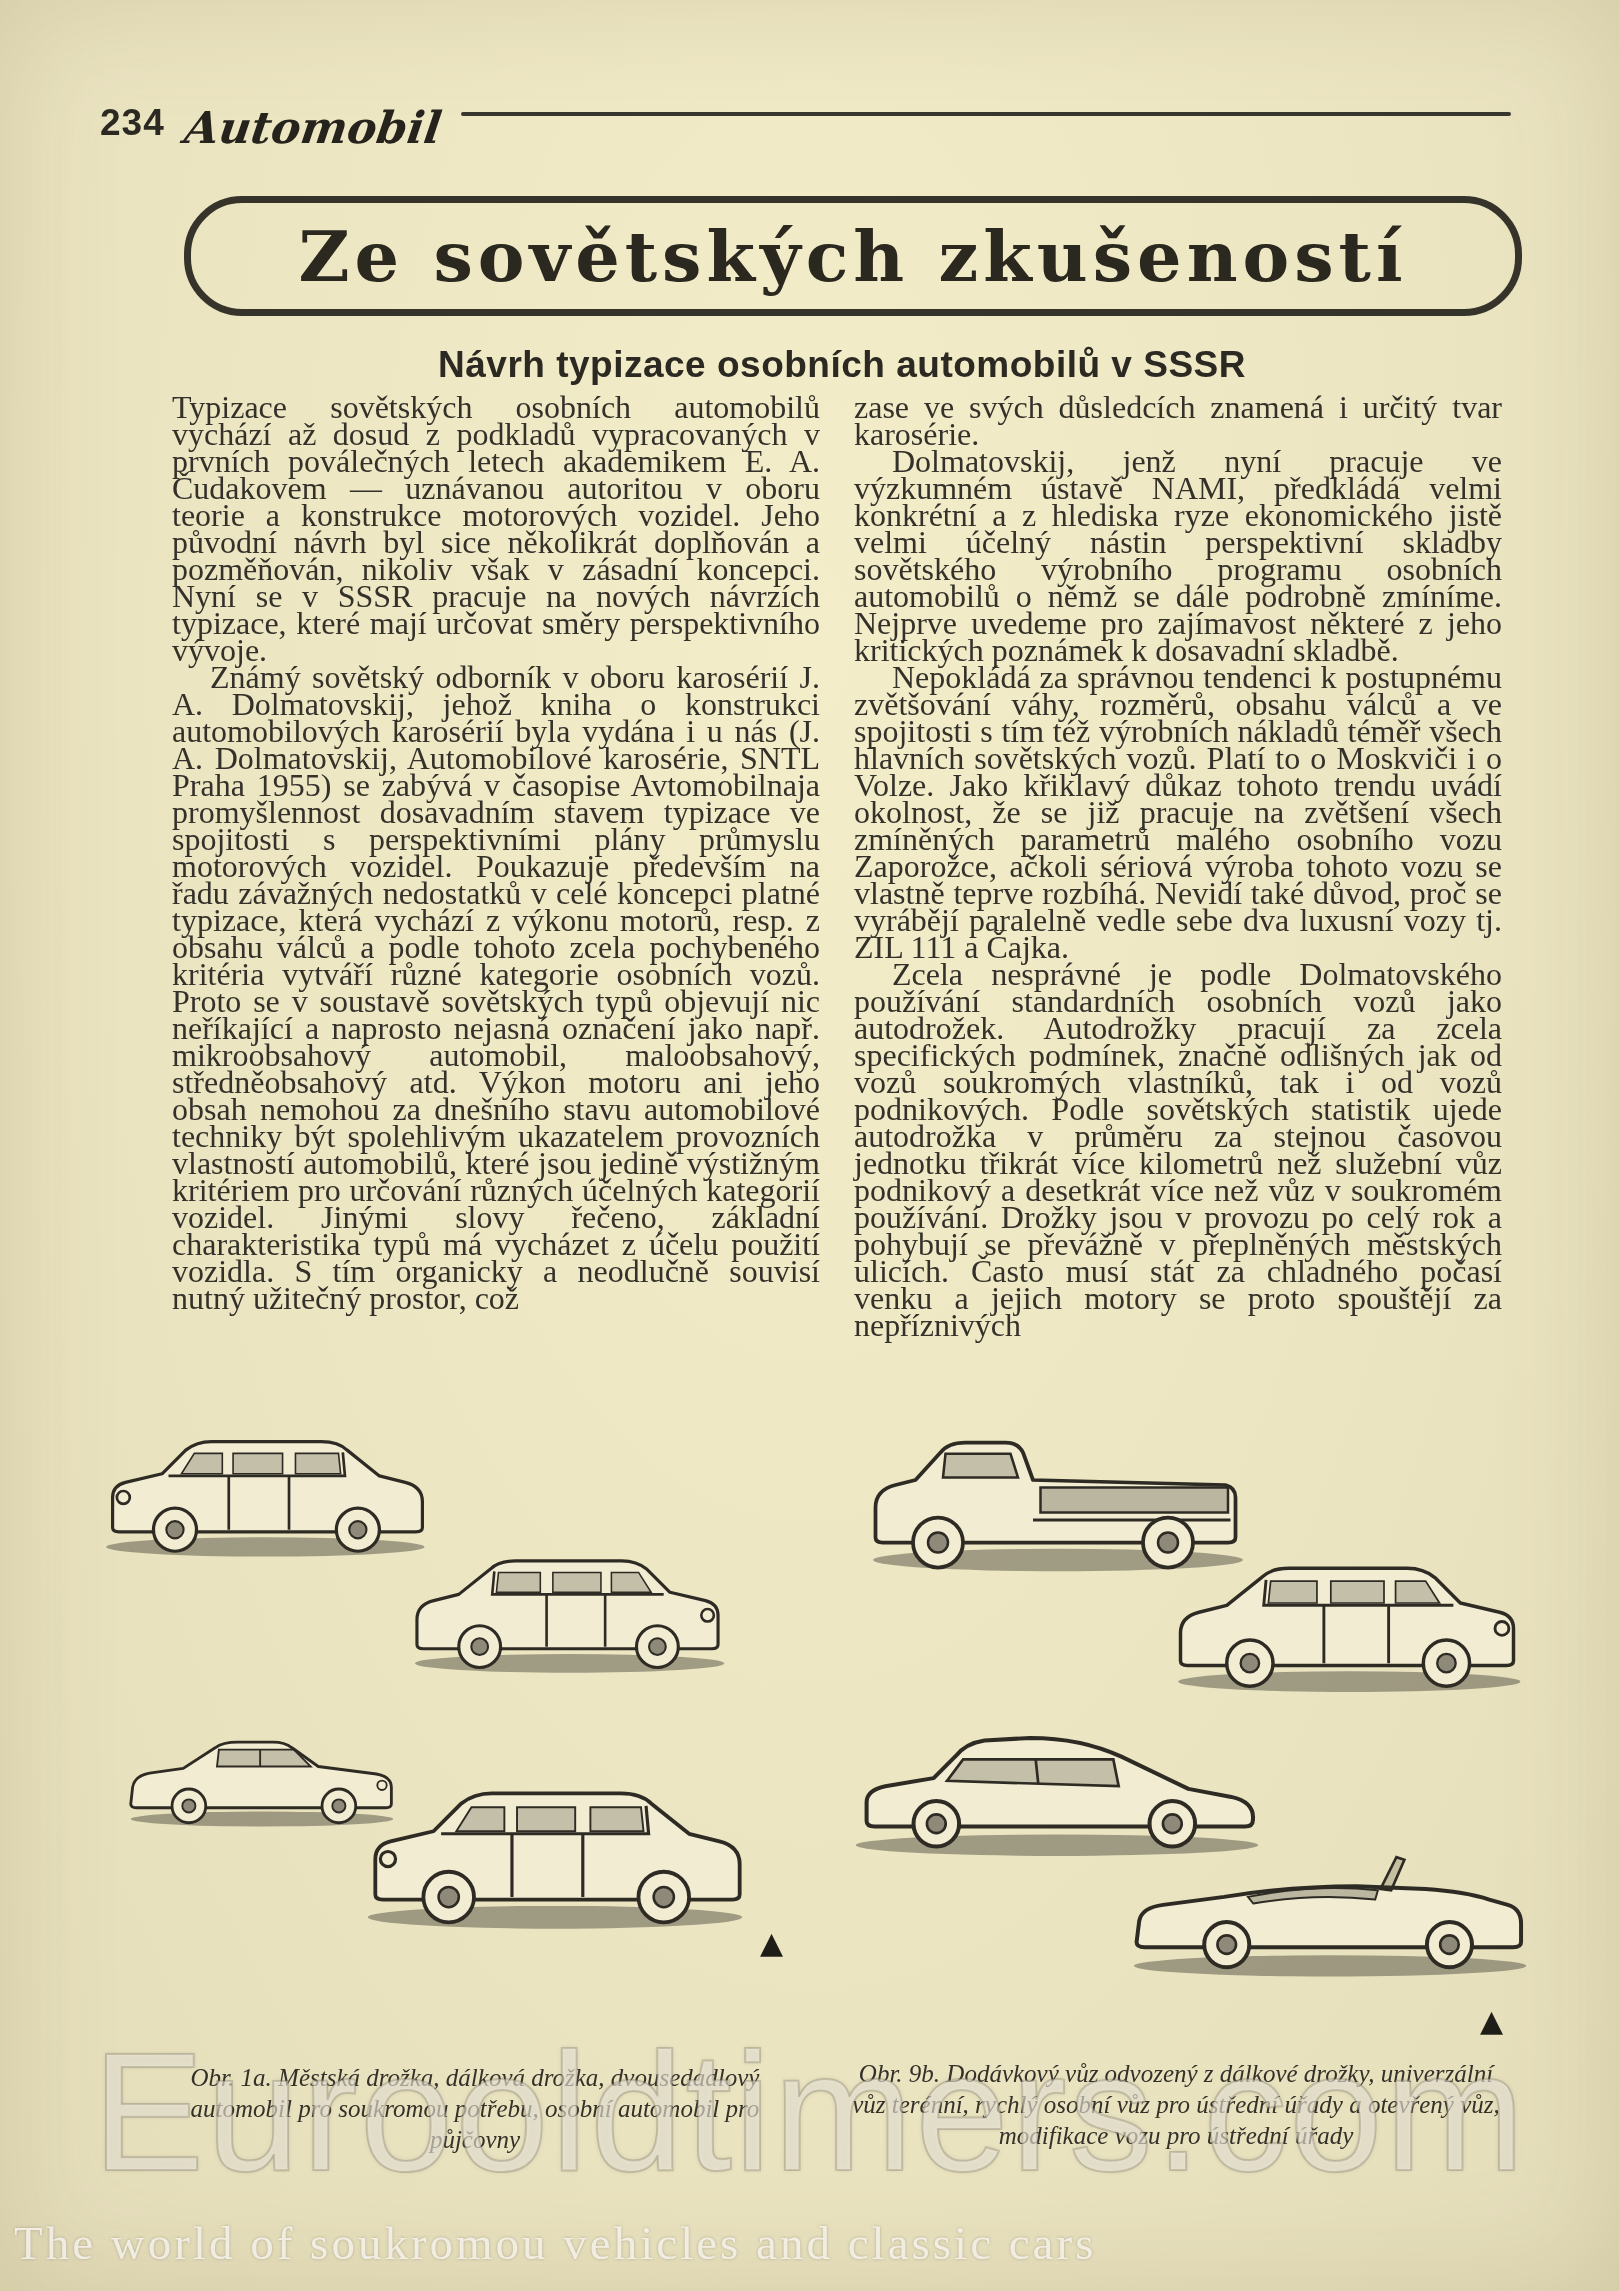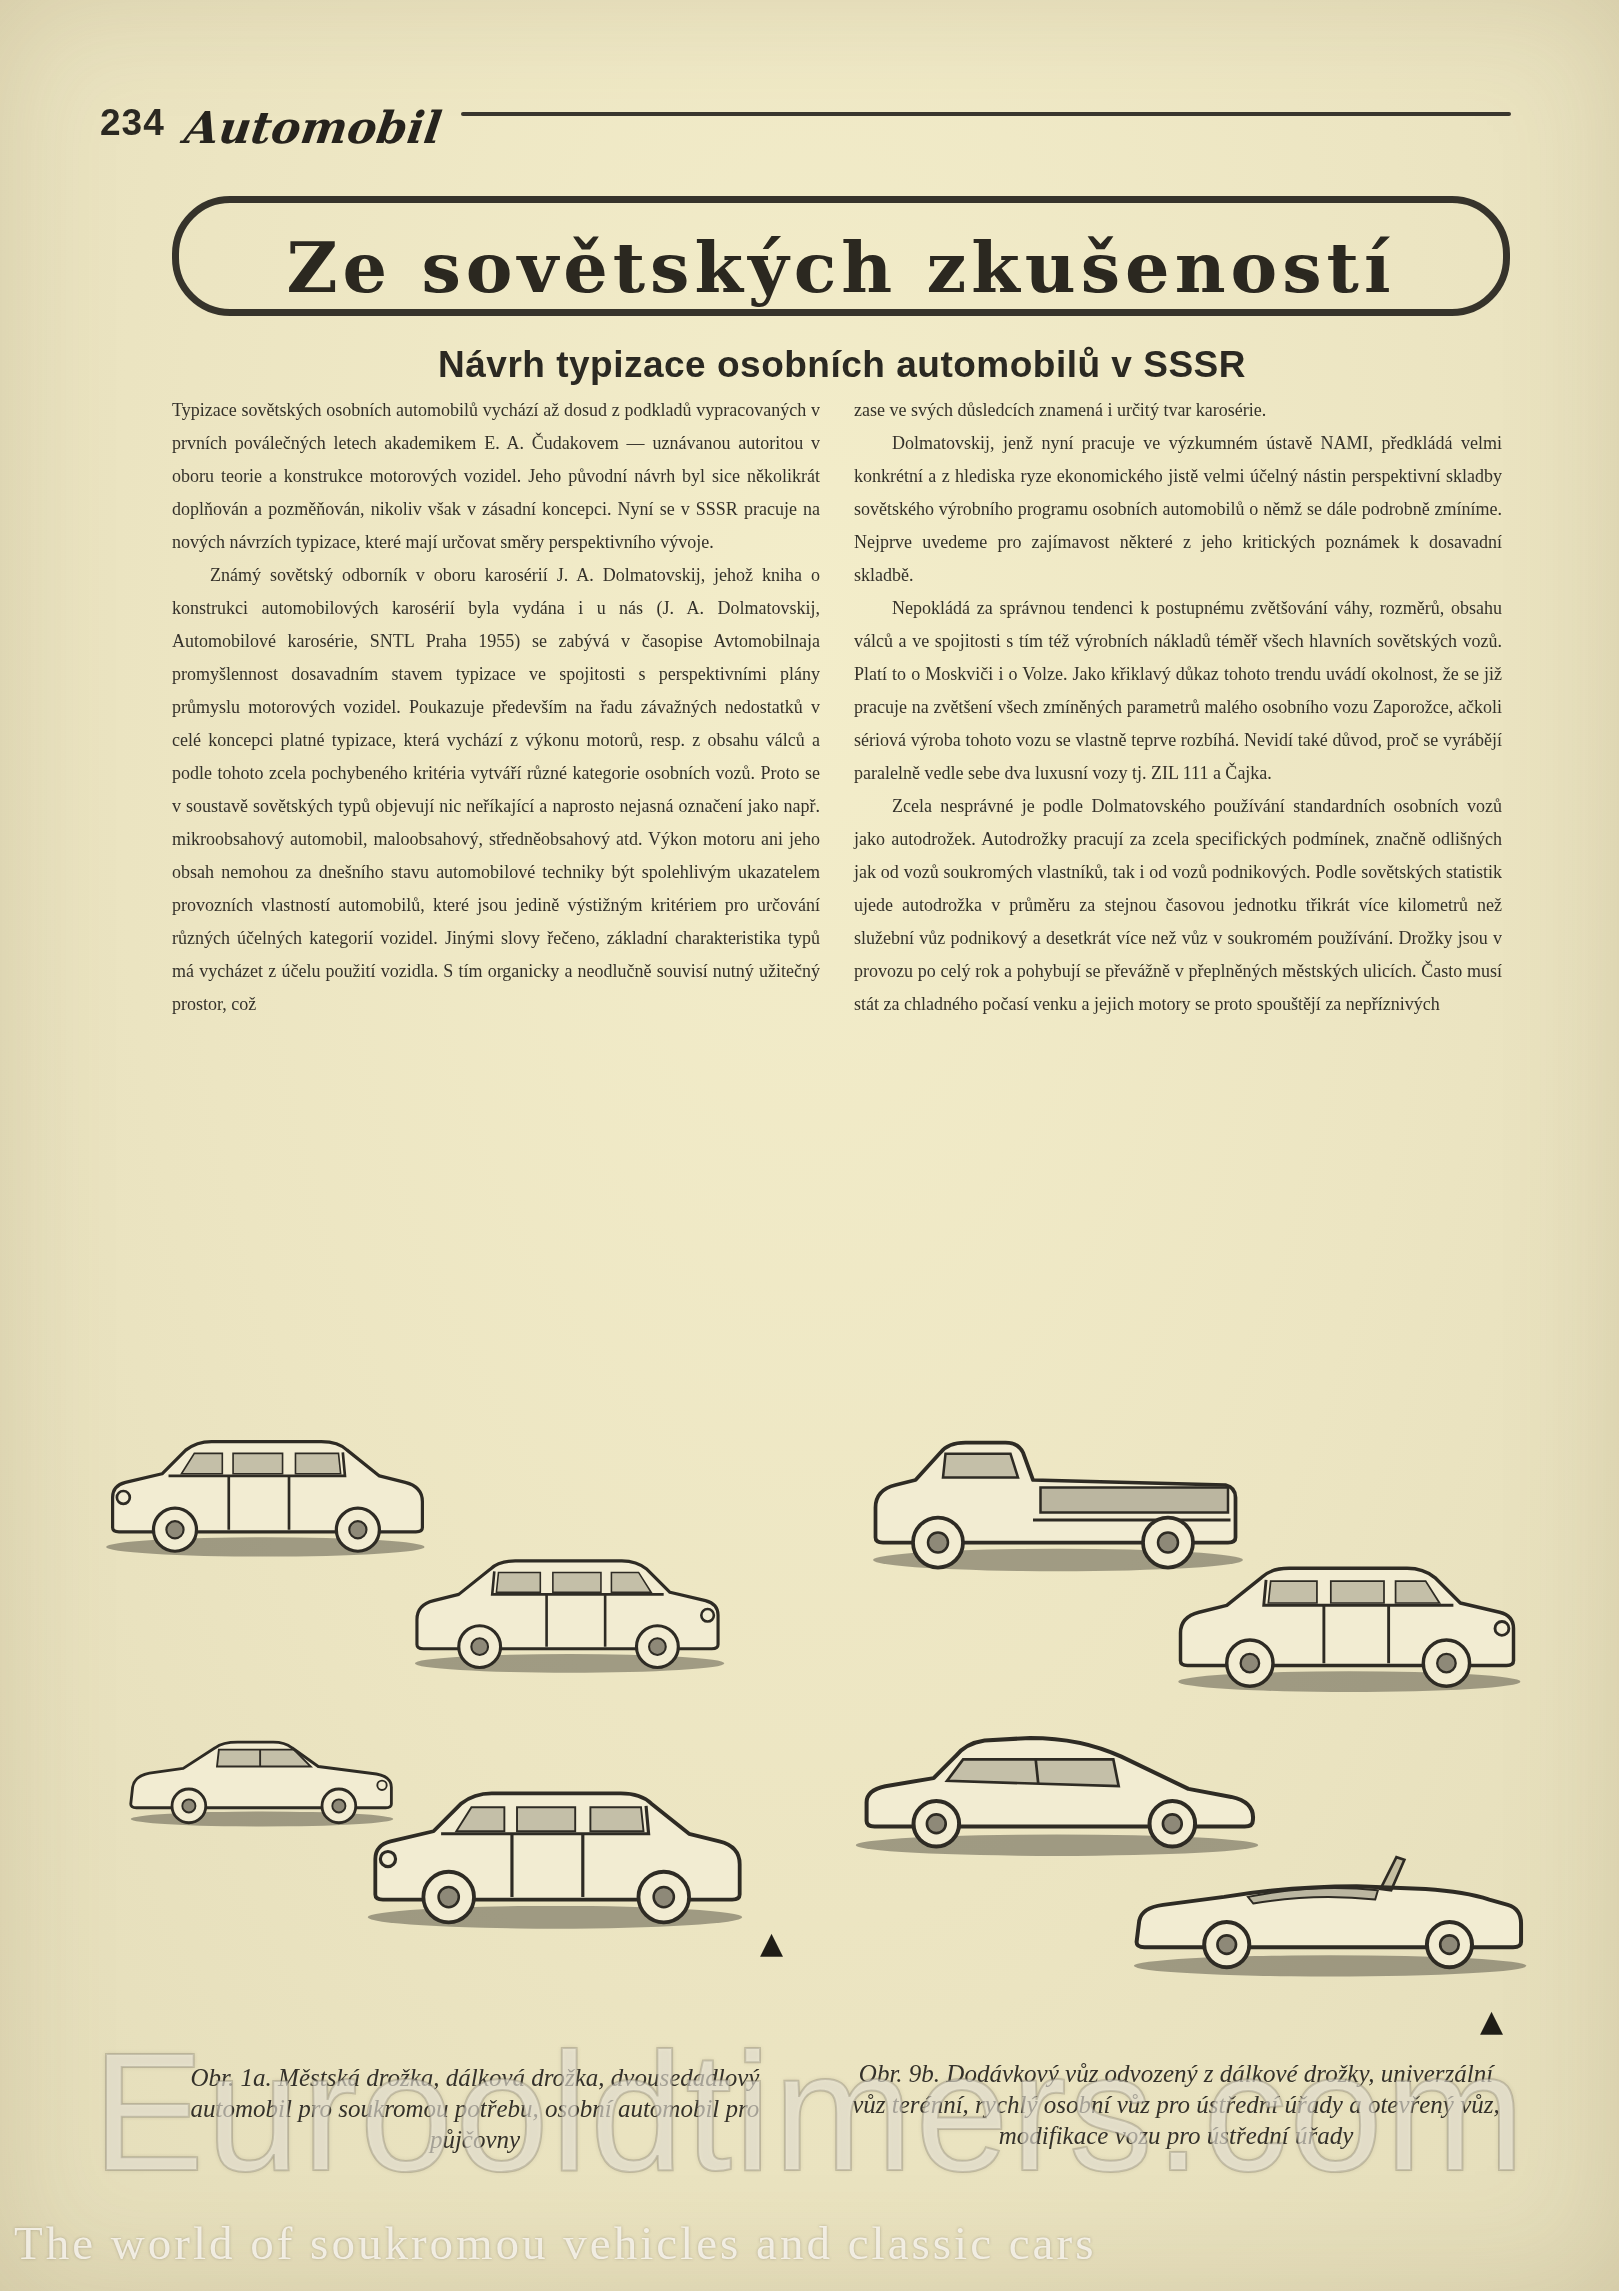--- a/index.html
+++ b/index.html
@@ -9,28 +9,28 @@
     box-shadow:inset 0 0 120px rgba(120,100,60,0.18);
     font-family:"Liberation Serif",serif;color:#33302a;
   }
   
   .header{position:absolute;top:102px;left:100px;right:108px;display:flex;gap:20px;}
   .pagenum{font-family:"Liberation Sans",sans-serif;font-weight:700;font-size:37px;letter-spacing:1px;color:#2b2922;}
   .logo{font-family:"DejaVu Serif",serif;font-style:italic;font-weight:700;font-size:44px;
         transform:skewX(-8deg);color:#26231d;padding-bottom:4px;white-space:nowrap;}
   .rule{flex:1;height:4px;background:#39362e;border-radius:2px;margin-top:10px;box-shadow:0 6px 0 -4px #39362e;}
   
-  .titlebox{position:absolute;top:196px;left:172px;width:1324px;height:106px;border:7px solid #36332b;
-            border-radius:58px;display:flex;align-items:flex-end;justify-content:center;background:transparent;}
+  .titlebox{position:absolute;top:196px;left:184px;width:1324px;height:106px;border:7px solid #36332b;
+            border-radius:58px;display:flex;align-items:center;justify-content:center;background:transparent;}
   .title{font-family:"DejaVu Serif",serif;font-size:70px;font-weight:700;letter-spacing:5px;margin:0;color:#2b2820;}
   .subtitle{position:absolute;top:344px;left:180px;width:1324px;text-align:center;margin:0;
             font-family:"Liberation Sans",sans-serif;font-size:37px;font-weight:700;color:#2b2922;letter-spacing:0.5px;}
   
   .columns{position:absolute;top:394px;left:172px;width:1330px;display:flex;gap:34px;}
-  .col{width:648px;font-size:18px;line-height:33px;text-align:justify;color:#34312a;font-family:Liberation Serif, serif;}
+  .col{width:648px;font-size:32px;line-height:27px;text-align:justify;color:#34312a;font-family:Liberation Serif, serif;}
   .col p{margin:0;}
   .col p + p{text-indent:38px;}
   
   .figures{position:absolute;top:0;left:0;width:1619px;height:2291px;pointer-events:none;}
   .car{position:absolute;}
   .mirror{transform:scaleX(-1);}
   .arrow{position:absolute;font-size:30px;color:#1f1d17;font-family:"DejaVu Sans",sans-serif;}
   
   .cap{position:absolute;font-style:italic;font-size:25px;line-height:31px;text-align:center;margin:0;color:#34312a;}
   .cap-1a{top:2062px;left:150px;width:650px;}

